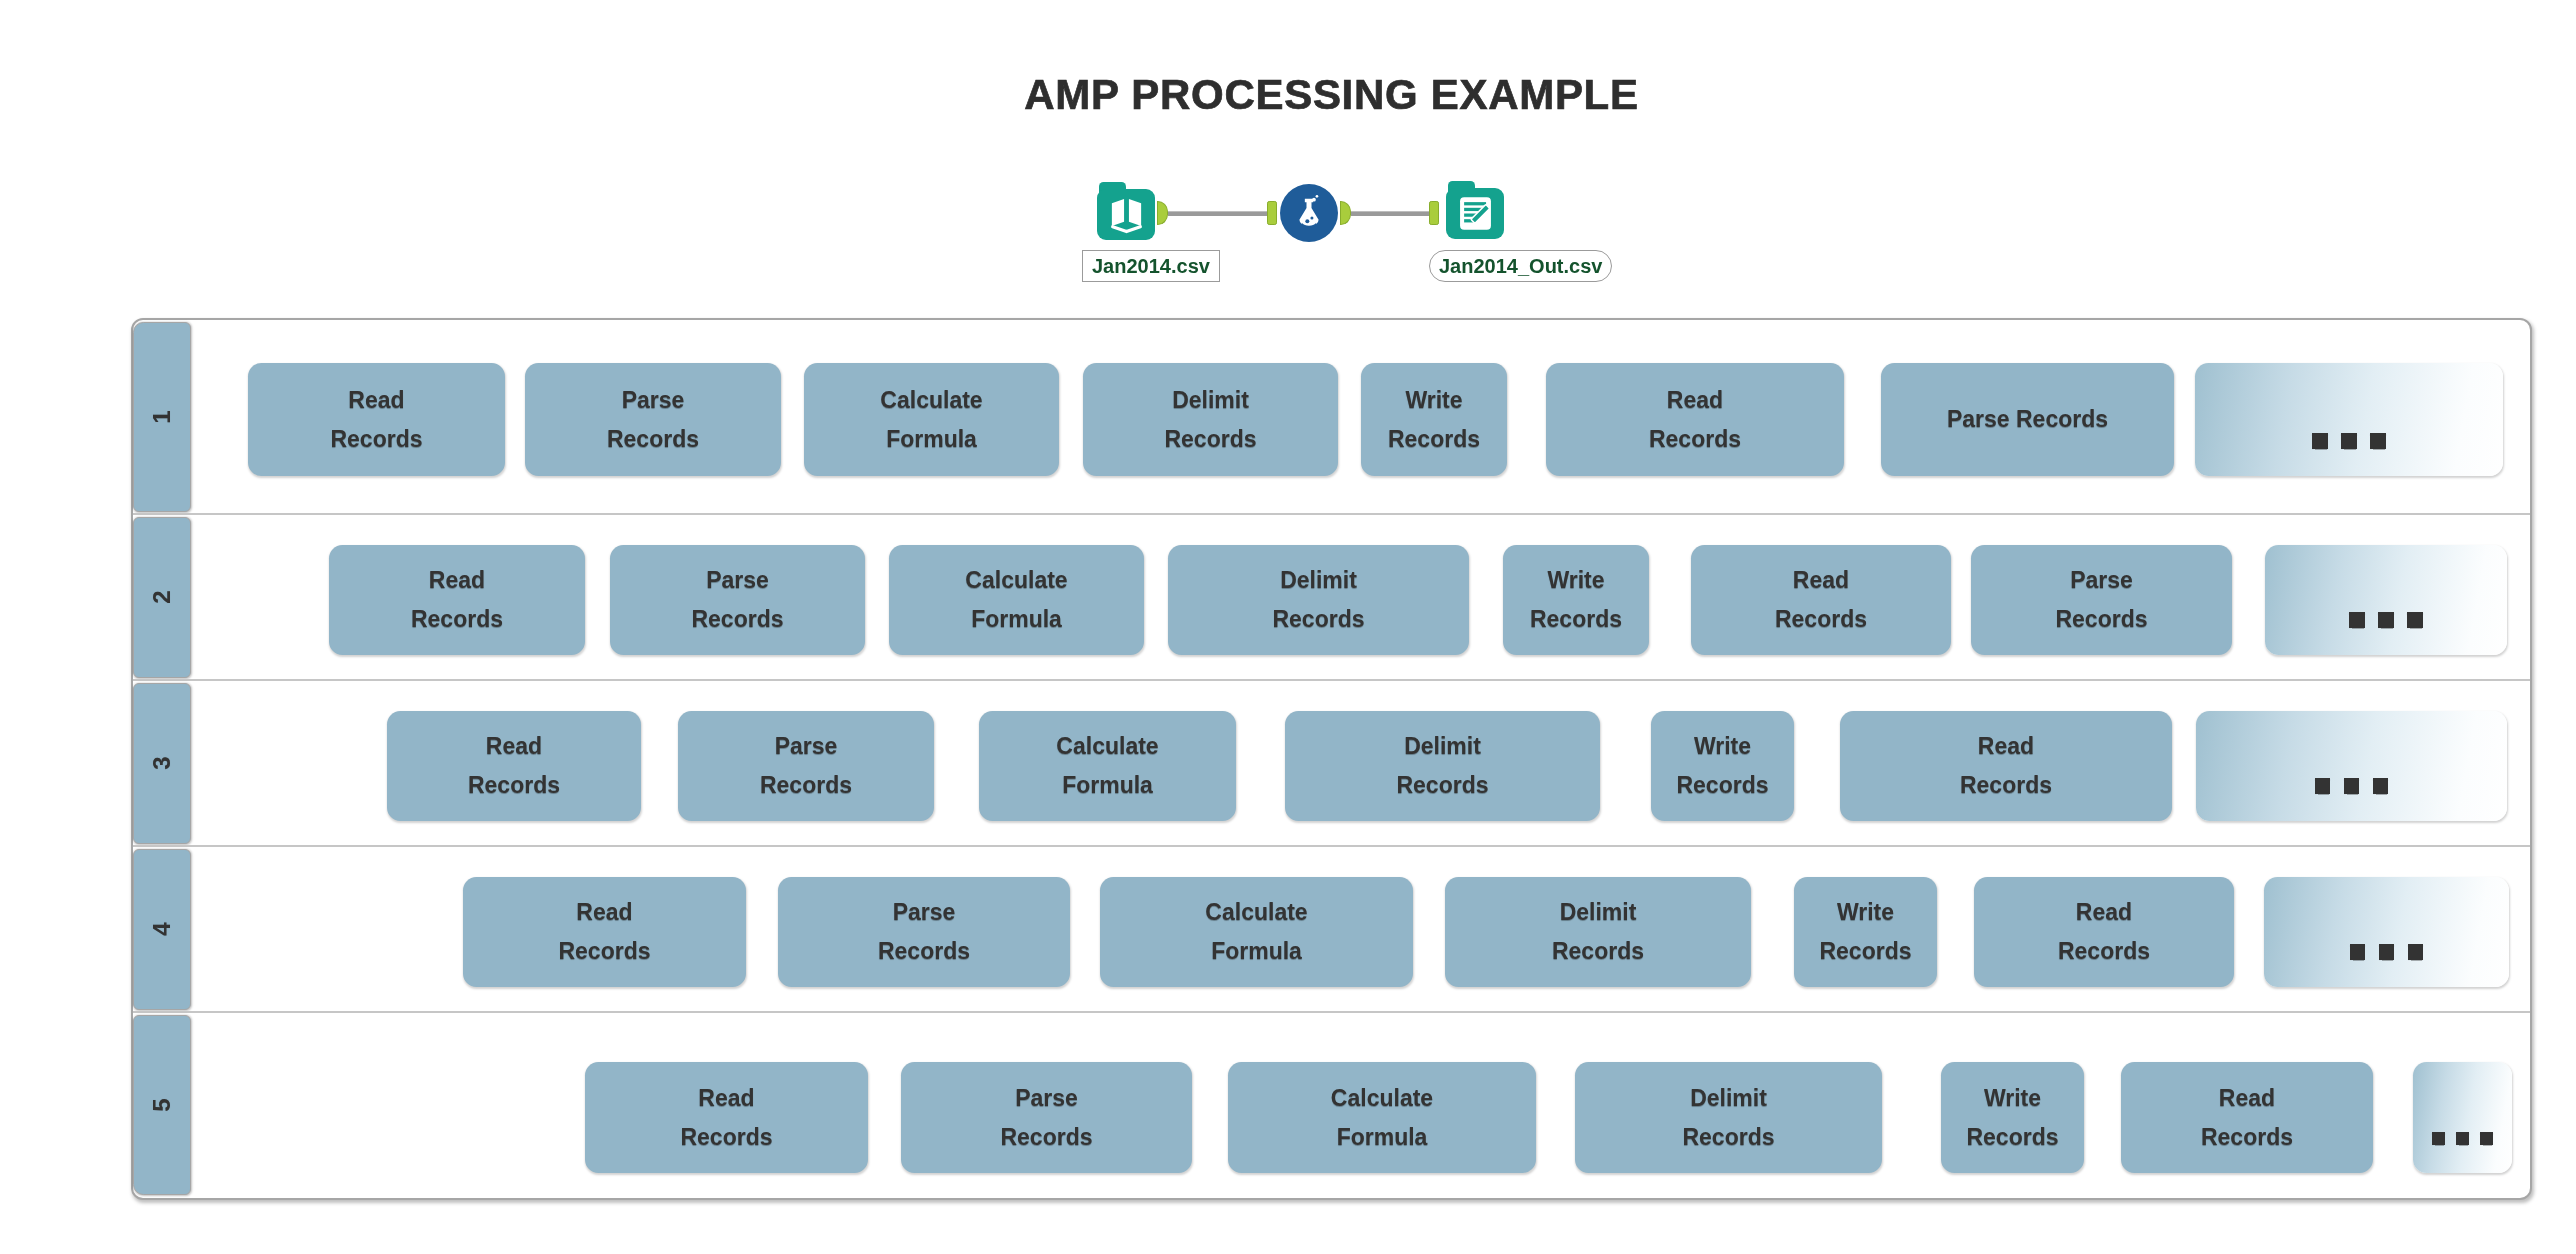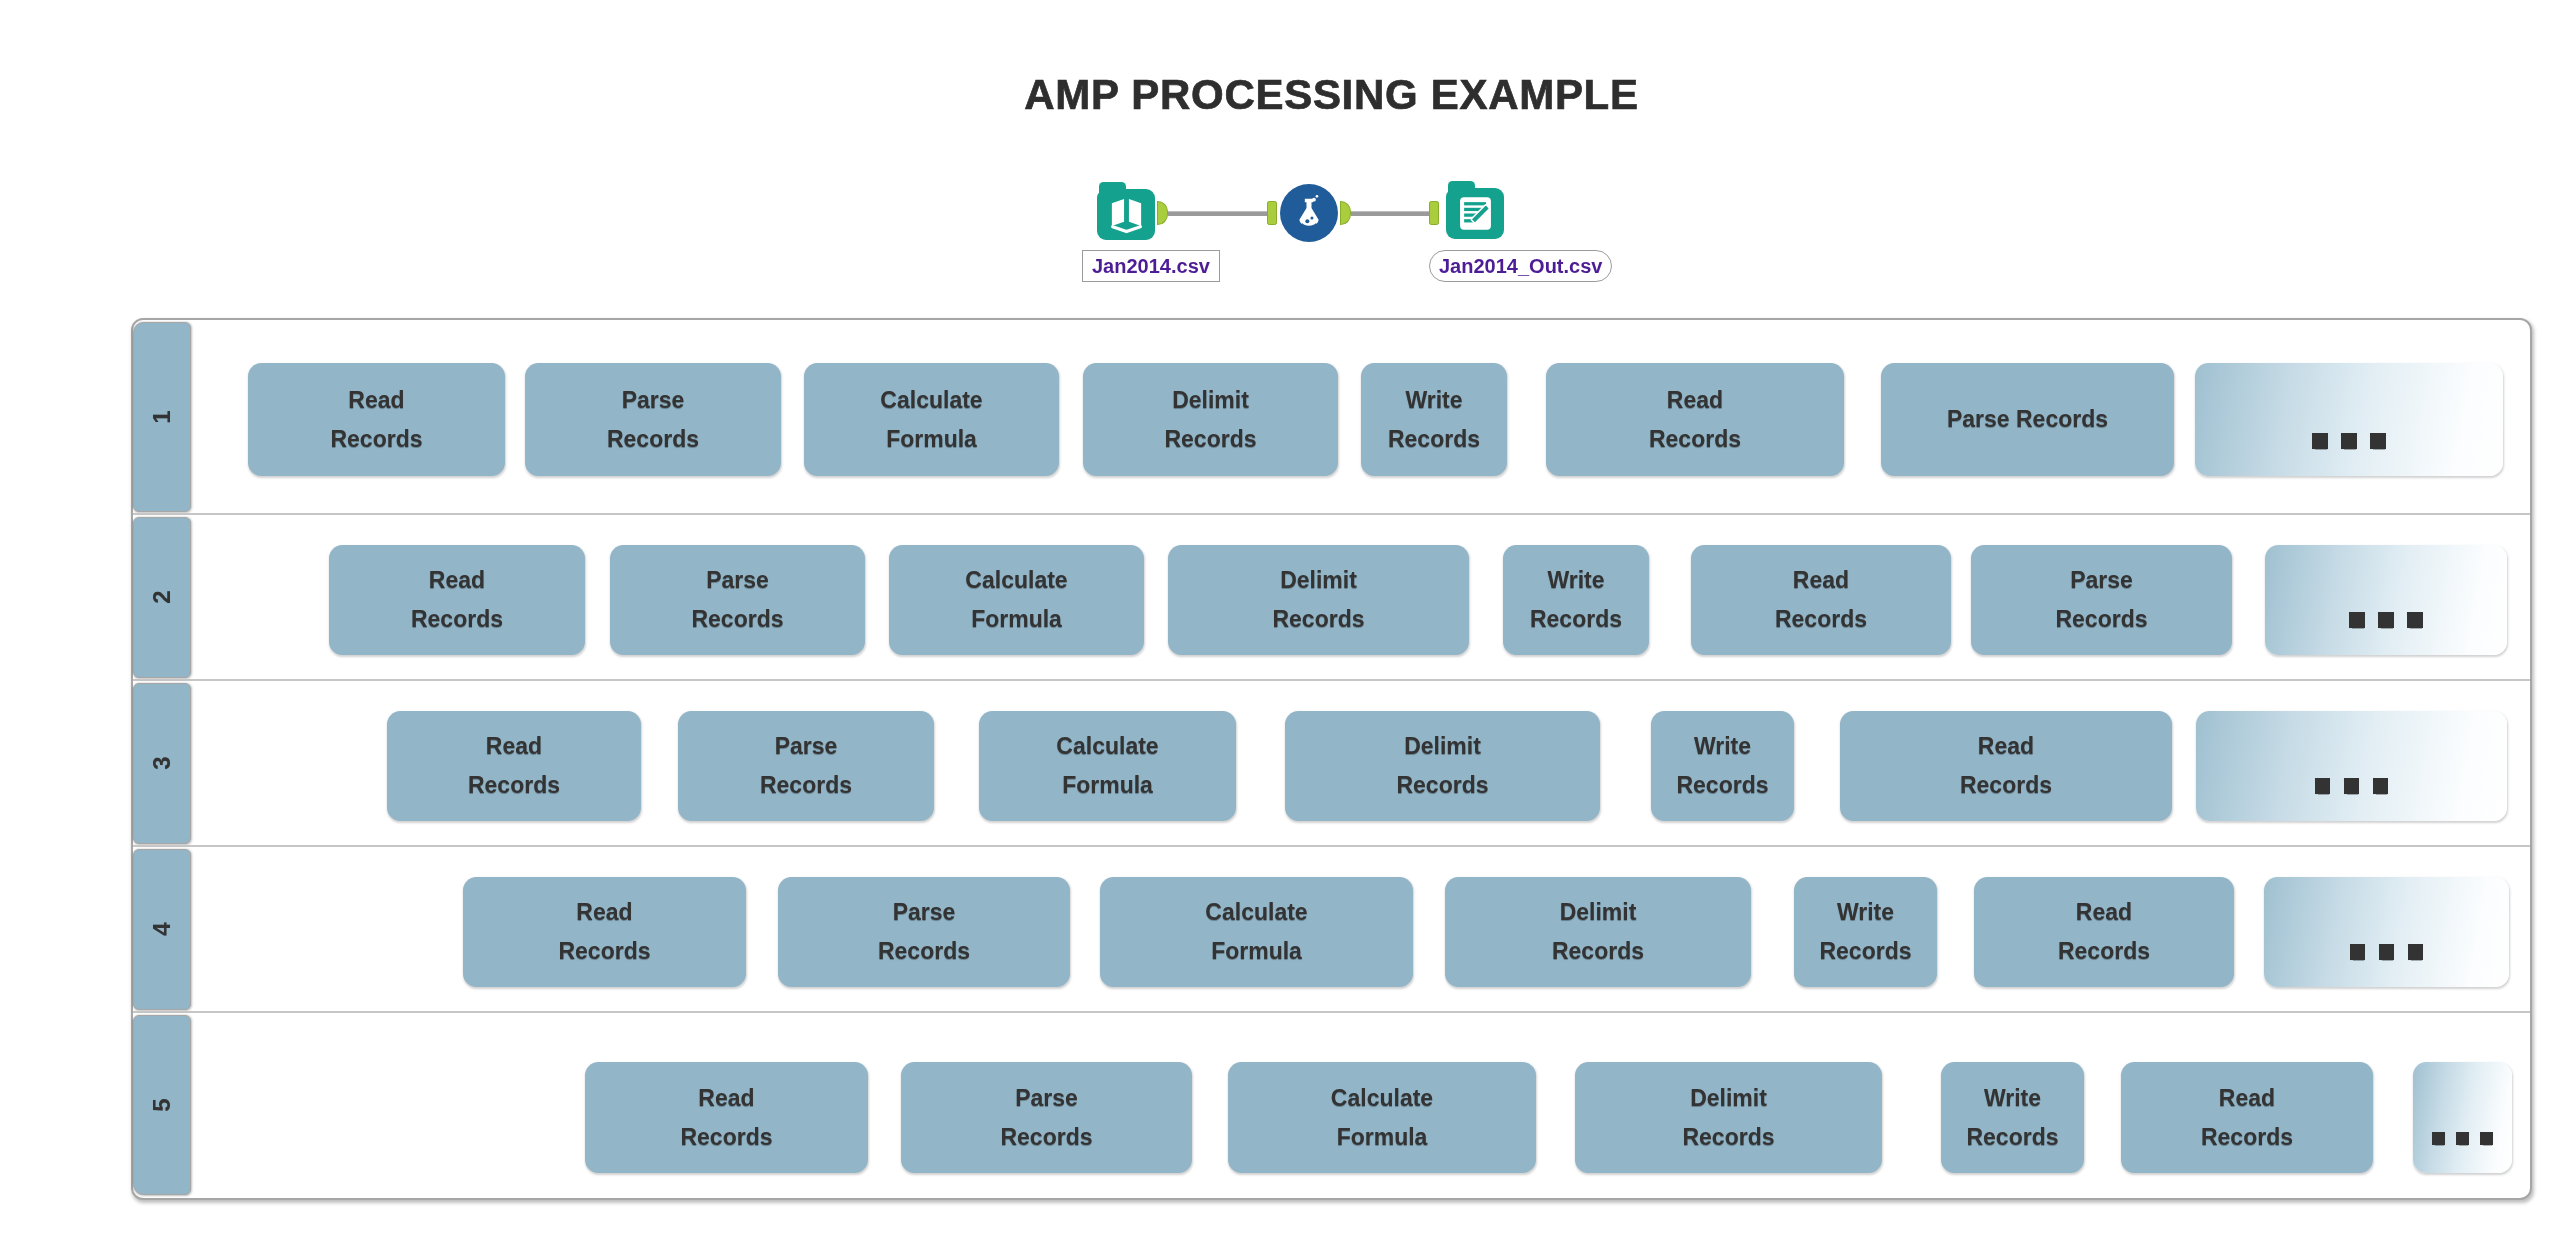--- a/index.html
+++ b/index.html
@@ -34,21 +34,21 @@
   .anchor-out{
     position:absolute;width:11px;height:24px;background:#a9cd3c;
     border:1.5px solid #88ad2c;border-radius:0 10.4px 10.4px 0;box-sizing:border-box;
   }
   .anchor-in{
     position:absolute;width:9.7px;height:24px;background:#a9cd3c;
     border:1.5px solid #88ad2c;border-radius:2.2px;box-sizing:border-box;
   }
   .file-label{
     position:absolute;background:#fff;border:1.5px solid #9b9b9b;
-    font-size:20px;font-weight:bold;color:#4c1d95;padding:3.7px 9px;white-space:nowrap;
+    font-size:20px;font-weight:bold;color:#14532d;padding:3.7px 9px;white-space:nowrap;
   }
   
   .pool{
     position:absolute;left:123px;top:318px;width:2401px;height:882px;
     border:2.2px solid #a6a6a6;border-radius:12px;box-sizing:border-box;
     background:#ffffff;box-shadow:1.5px 2.2px 3.7px rgba(0,0,0,0.25);
   }
   .lane{position:relative;box-sizing:border-box;}
   .lane + .lane{border-top:2.2px solid #c6c6c6;}
   .lane-label{

